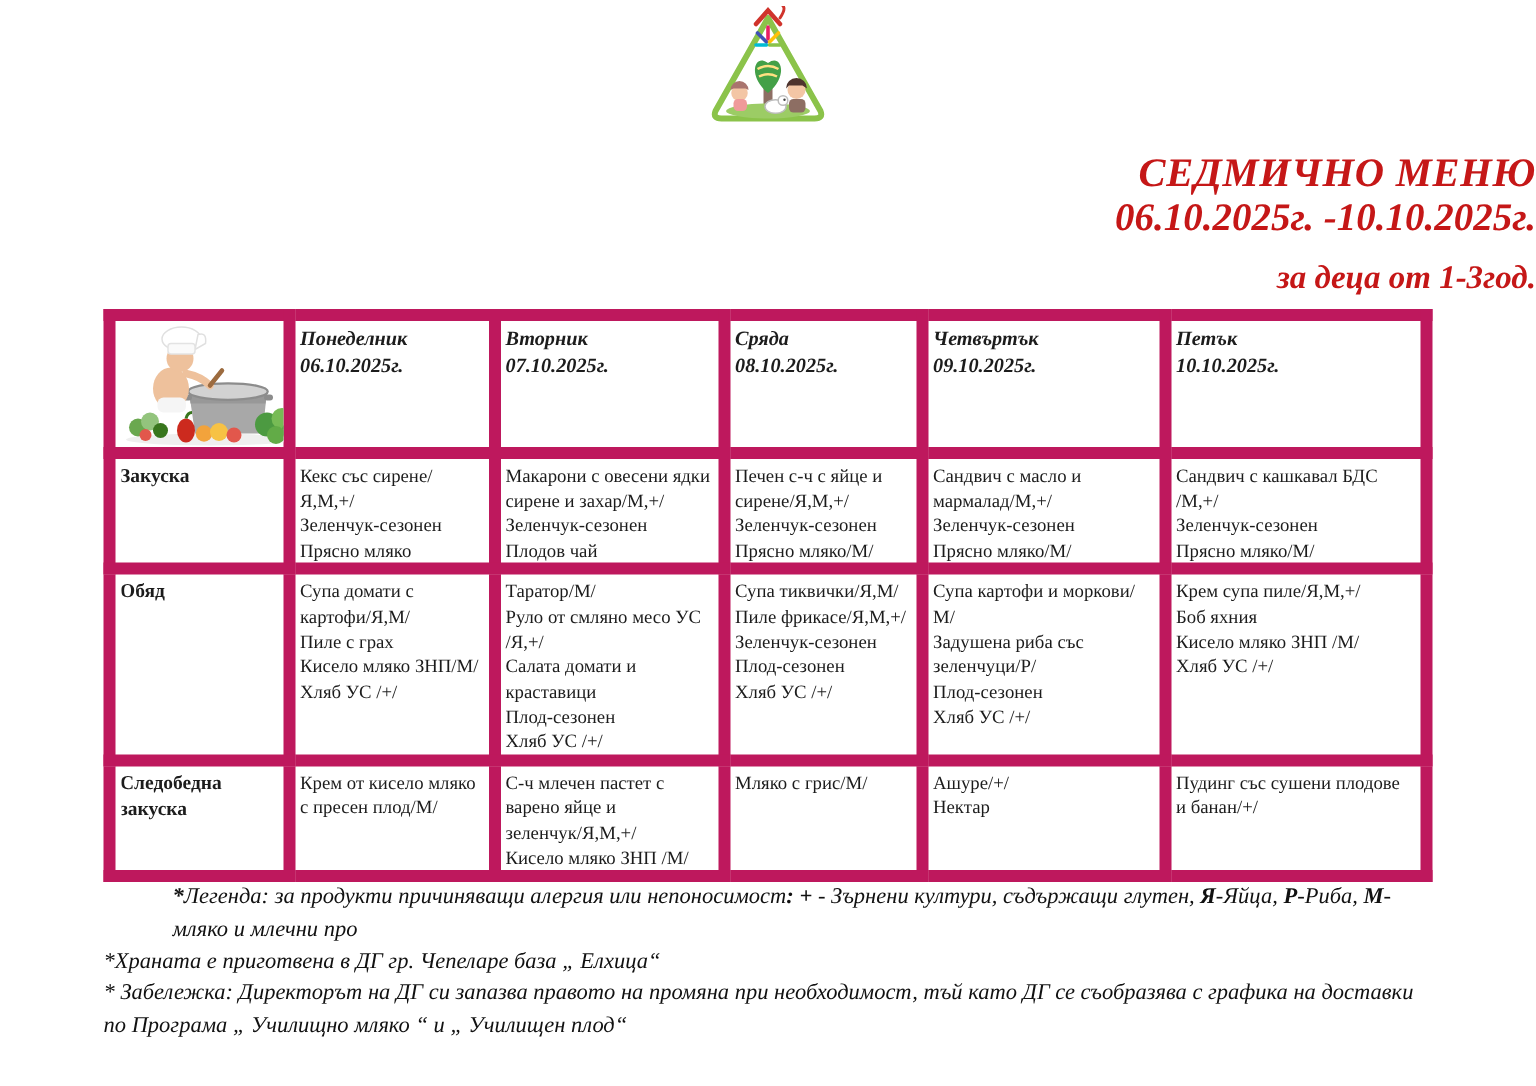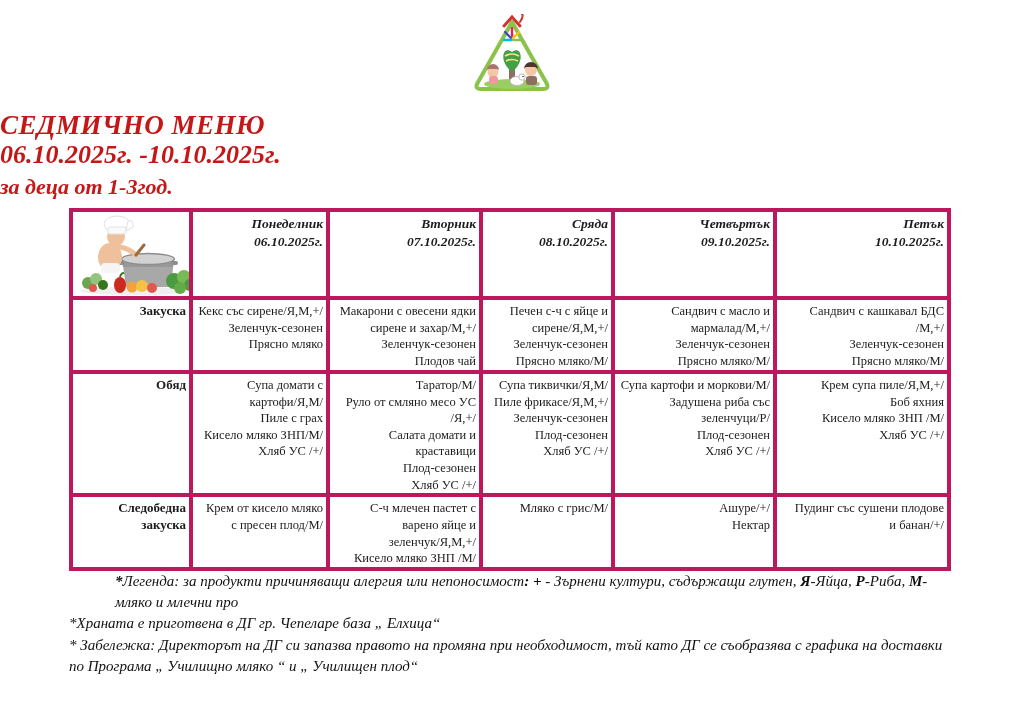--- a/index.html
+++ b/index.html
@@ -1,34 +1,34 @@
 <!DOCTYPE html>
 <html><head>
 <meta charset="utf-8">
 <style>
   html,body{margin:0;padding:0;}
   body{
     width:1024px;height:724px;background:#ffffff;
     font-family:"Liberation Serif", serif;color:#1c1c1c;
     position:relative;overflow:hidden;
   }
-  .header{text-align:left;padding-top:14px;}
+  .header{text-align:right;padding-top:4px;}
   .logo{display:block;margin:0 auto;width:86px;height:80px;}
   .title-block{margin-top:16px;line-height:1.12;}
   .main-title{color:#c51717;font-weight:bold;font-style:italic;font-size:27px;letter-spacing:.5px;}
   .date-range{color:#c51717;font-weight:bold;font-style:italic;font-size:26px;}
-  .subtitle{color:#c51717;font-weight:bold;font-style:italic;font-size:22px;margin-top:6px;}
+  .subtitle{color:#c51717;font-weight:bold;font-style:italic;font-size:22px;margin-top:14px;}
 
   table.menu-table{
     border-collapse:collapse;table-layout:fixed;
     margin:8px 0 0 69px;width:878px;
   }
   .menu-table th,.menu-table td{
-    border:4px solid #be185d;vertical-align:top;
-    padding:3px 3px 0 3px;text-align:right;overflow:hidden;
+    border:8px solid #be185d;vertical-align:top;
+    padding:3px 3px 0 3px;text-align:left;overflow:hidden;
   }
   .corner-cell{padding:1px;}
   tr.header-row{height:84px;}
   tr.row-0{height:74px;}
   tr.row-1{height:38px;}
   tr.row-2{height:109px;}
   tr.row-3{height:57px;}
   .day-header{font-weight:bold;font-style:italic;font-size:13.5px;line-height:1.35;padding-top:9px;}
   .row-label{font-weight:bold;font-size:13px;line-height:1.3;padding-top:5px;border-radius:11px;}
   .menu-table td{font-size:12.5px;line-height:1.33;}

